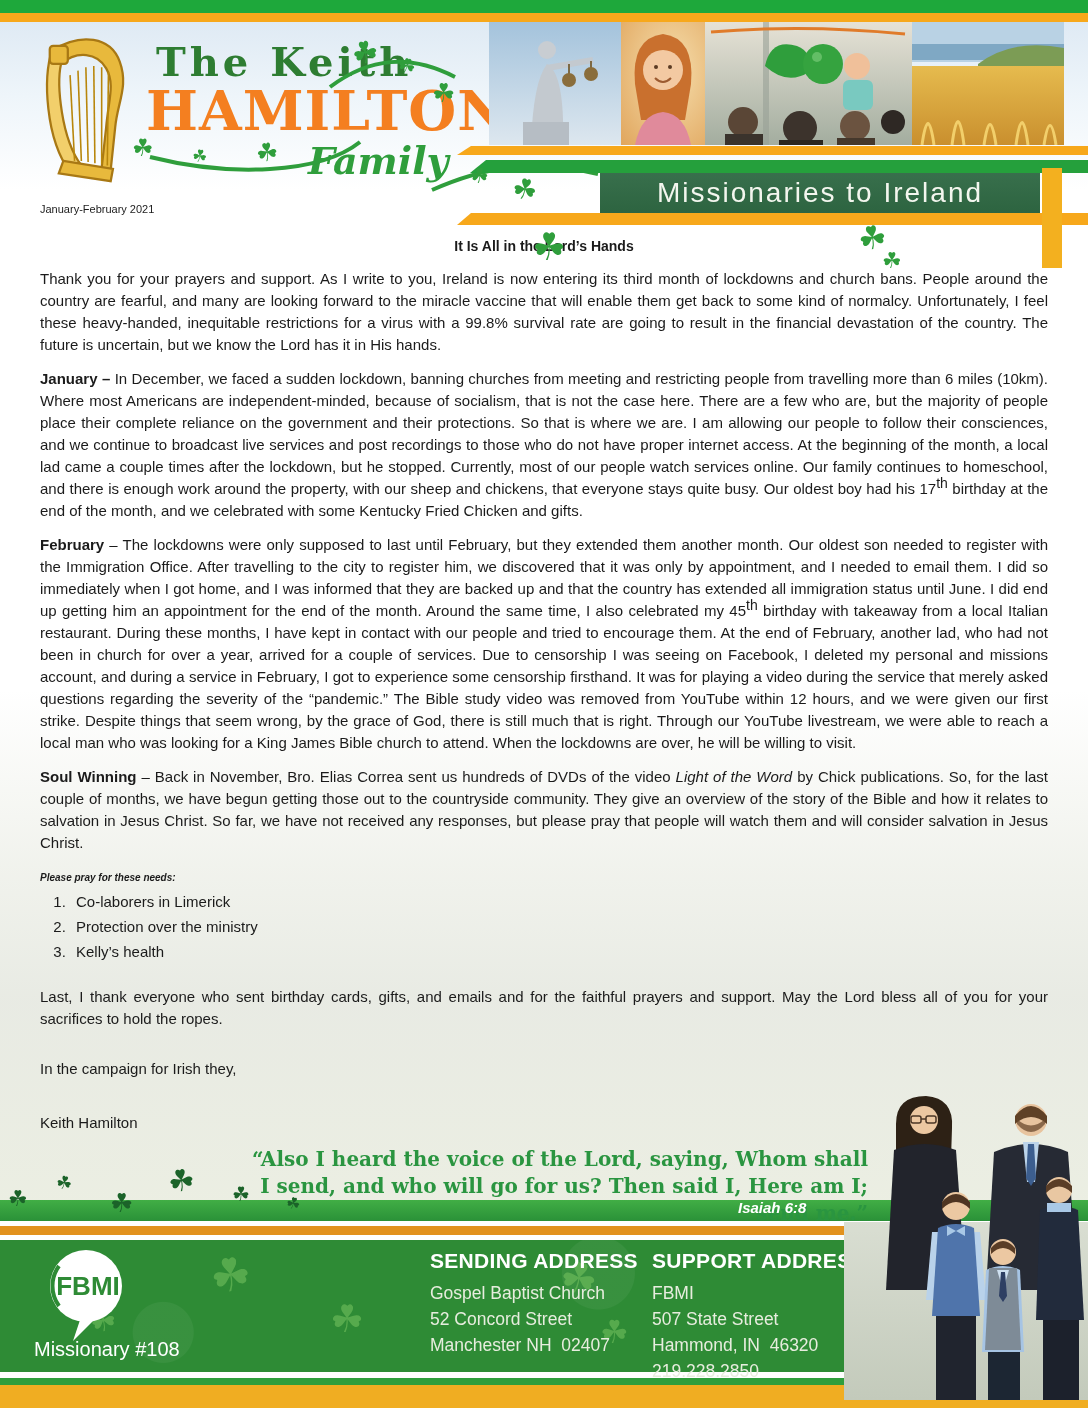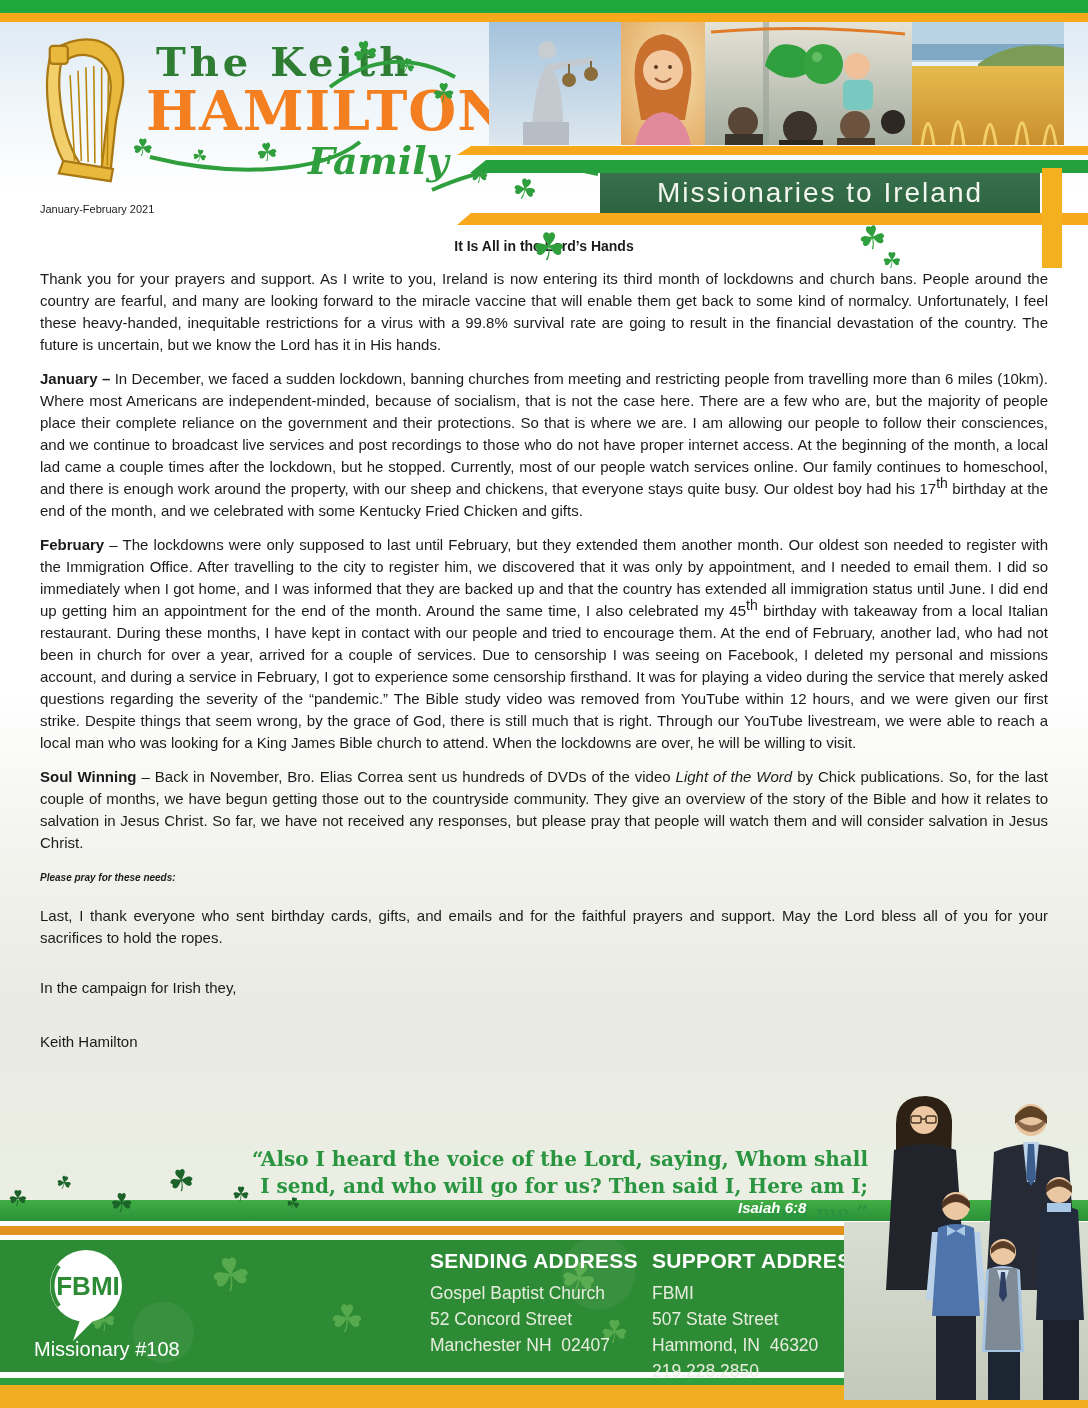--- a/index.html
+++ b/index.html
@@ -225,20 +225,25 @@
 
   <div class="watermark"></div>
 
   <div class="main">
     <h1 class="article-title">It Is All in the Lord’s Hands</h1>
     <p><span>Thank you for your prayers and support. As I write to you, Ireland is now entering its third month of lockdowns and church bans. People around the country are fearful, and many are looking forward to the miracle vaccine that will enable them get back to some kind of normalcy. Unfortunately, I feel these heavy-handed, inequitable restrictions for a virus with a 99.8% survival rate are going to result in the financial devastation of the country. The future is uncertain, but we know the Lord has it in His hands.</span></p>
     <p><span class="run-b">January – </span><span>In December, we faced a sudden lockdown, banning churches from meeting and restricting people from travelling more than 6 miles (10km). Where most Americans are independent-minded, because of socialism, that is not the case here. There are a few who are, but the majority of people place their complete reliance on the government and their protections. So that is where we are. I am allowing our people to follow their consciences, and we continue to broadcast live services and post recordings to those who do not have proper internet access. At the beginning of the month, a local lad came a couple times after the lockdown, but he stopped. Currently, most of our people watch services online. Our family continues to homeschool, and there is enough work around the property, with our sheep and chickens, that everyone stays quite busy. Our oldest boy had his 17</span><sup>th</sup><span> birthday at the end of the month, and we celebrated with some Kentucky Fried Chicken and gifts.</span></p>
     <p><span class="run-b">February</span><span> – The lockdowns were only supposed to last until February, but they extended them another month. Our oldest son needed to register with the Immigration Office. After travelling to the city to register him, we discovered that it was only by appointment, and I needed to email them. I did so immediately when I got home, and I was informed that they are backed up and that the country has extended all immigration status until June. I did end up getting him an appointment for the end of the month. Around the same time, I also celebrated my 45</span><sup>th</sup><span> birthday with takeaway from a local Italian restaurant. During these months, I have kept in contact with our people and tried to encourage them. At the end of February, another lad, who had not been in church for over a year, arrived for a couple of services. Due to censorship I was seeing on Facebook, I deleted my personal and missions account, and during a service in February, I got to experience some censorship firsthand. It was for playing a video during the service that merely asked questions regarding the severity of the “pandemic.” The Bible study video was removed from YouTube within 12 hours, and we were given our first strike. Despite things that seem wrong, by the grace of God, there is still much that is right. Through our YouTube livestream, we were able to reach a local man who was looking for a King James Bible church to attend. When the lockdowns are over, he will be willing to visit.</span></p>
     <p><span class="run-b">Soul Winning</span><span> – Back in November, Bro. Elias Correa sent us hundreds of DVDs of the video </span><span class="run-i">Light of the Word</span><span> by Chick publications. So, for the last couple of months, we have begun getting those out to the countryside community. They give an overview of the story of the Bible and how it relates to salvation in Jesus Christ. So far, we have not received any responses, but please pray that people will watch them and will consider salvation in Jesus Christ.</span></p>
     <div class="prayer-heading">Please pray for these needs:</div>
+    <ol class="prayer-list">
+      <li>Co-laborers in Limerick</li>
+      <li>Protection over the ministry</li>
+      <li>Kelly’s health</li>
+    </ol>
     <p class="closing-p"><span>Last, I thank everyone who sent birthday cards, gifts, and emails and for the faithful prayers and support. May the Lord bless all of you for your sacrifices to hold the ropes.</span></p>
     <p class="valediction">In the campaign for Irish they,</p>
     <p class="signature">Keith Hamilton</p>
   </div>
 
   <div class="quote">
     <div>“Also I heard the voice of the Lord, saying, Whom shall</div>
     <div>I send, and who will go for us? Then said I, Here am I; send me.”</div>
   </div>
   <span class="sham dark" style="left:8px;top:1188px;font-size:22px;">☘</span>

